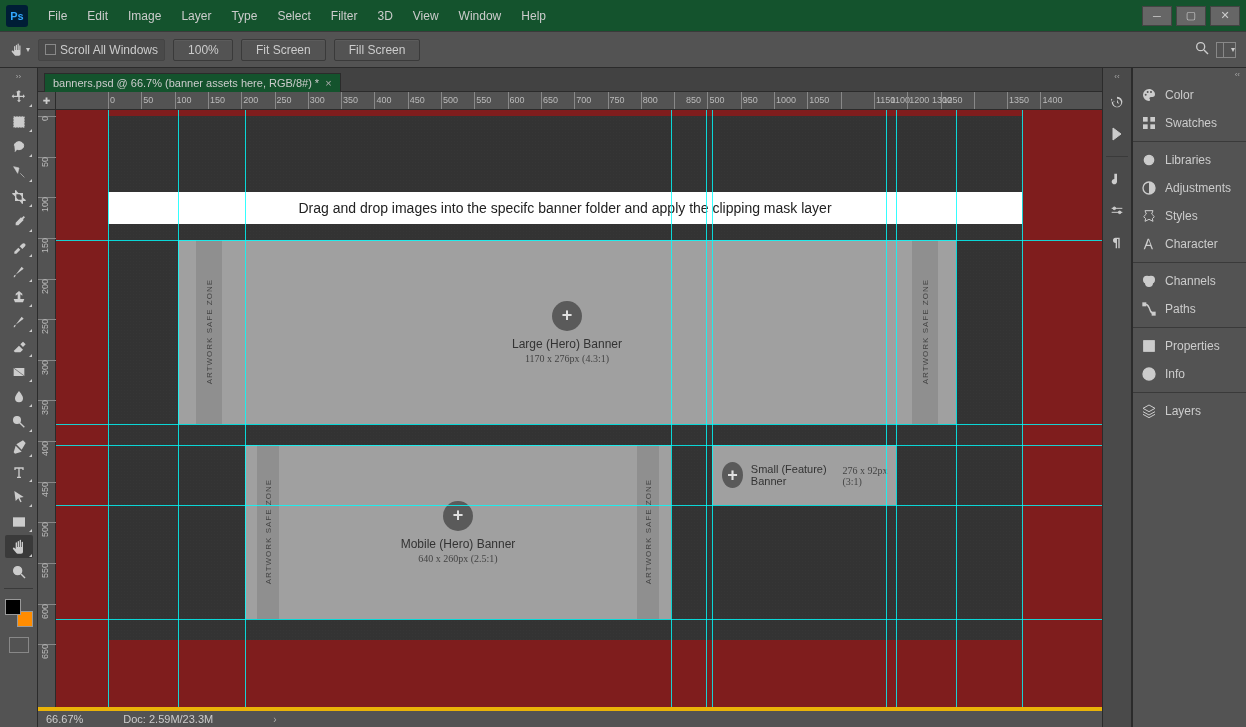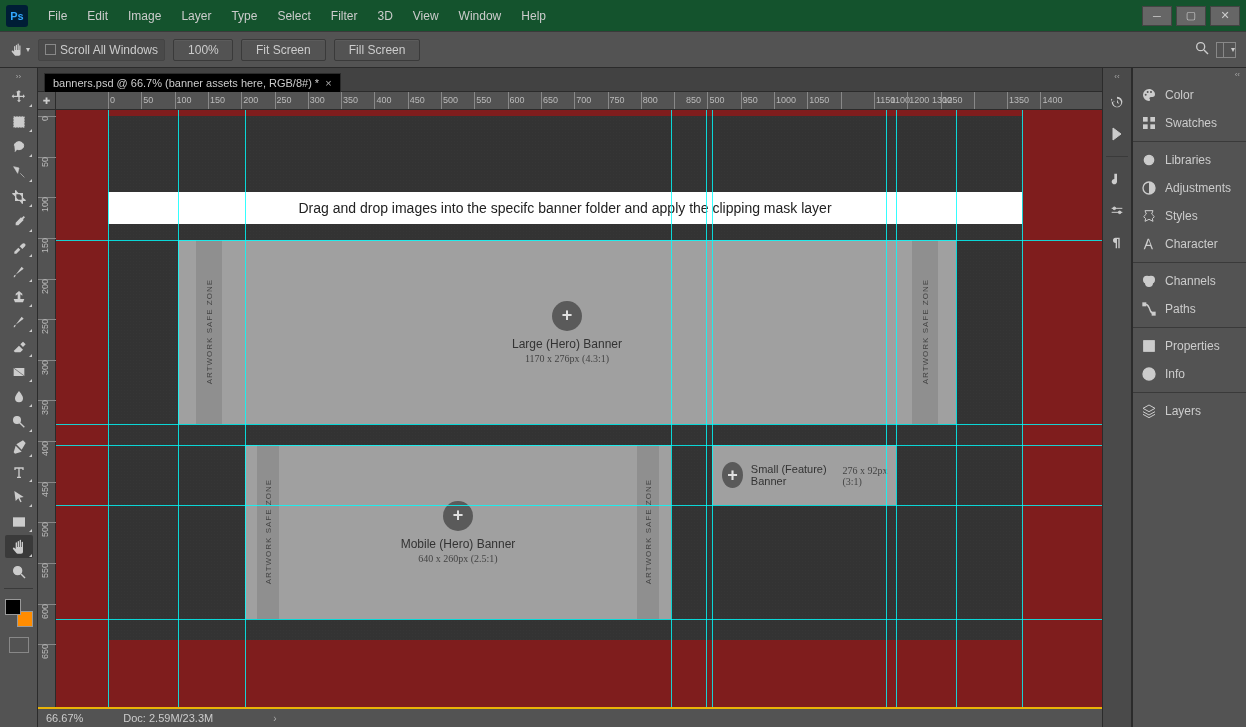--- a/index.html
+++ b/index.html
@@ -33,21 +33,21 @@
 .tool.active { background: #3a3a3a; }
 .tool svg { width:16px; height:16px; fill:#ccc; }
 .tool .tri { position:absolute; right:1px; bottom:1px; width:0;height:0;border-left:3px solid transparent; border-bottom:3px solid #ccc;}
 .fgbg { margin-top:6px; position:relative; width:28px; height:28px;}
 .fgbg .fg { position:absolute; width:16px;height:16px; background:#000; border:1px solid #999; top:0;left:0;}
 .fgbg .bg { position:absolute; width:16px;height:16px; background:#ff8c00; border:1px solid #999; bottom:0;right:0;}
 .quickmask { margin-top:10px; width:20px; height:16px; border:1px solid #888;}
 
 
 .doctabbar { height:24px; background:#424242; display:flex; align-items:flex-end; padding-left:6px; border-bottom:1px solid #2b2b2b;}
-.doctab { background:#000000; padding:3px 8px; font-size:11px; display:flex; align-items:center; gap:6px; border:1px solid #2b2b2b; border-bottom:none; position:relative; top:1px;}
+.doctab { background:#14532d; padding:3px 8px; font-size:11px; display:flex; align-items:center; gap:6px; border:1px solid #2b2b2b; border-bottom:none; position:relative; top:1px;}
 .doctab .close { font-size:11px; color:#aaa;}
 
 
 .docarea { flex:1; display:flex; flex-direction:column; background:#282828;}
 .canvas-wrap { flex:1; position:relative; overflow:hidden; }
 
 
 .ruler-top { position:absolute; top:0; left:18px; right:0; height:18px; background:#535353; border-bottom:1px solid #2b2b2b; display:flex; overflow:hidden;}
 .ruler-top .tick { position:absolute; top:0; width:1px; height:5px; background:#888;}
 .ruler-top .tick.major { height:18px;}
@@ -70,21 +70,21 @@
 .banner-box .plus { width:30px;height:30px; border-radius:50%; background:#5a5a5a; color:#e0e0e0; display:flex; align-items:center;justify-content:center; font-size:18px; font-weight:bold; margin-bottom:6px;}
 .banner-box .bl { font-size:12px; color:#333;}
 .banner-box .bsize { font-size:10px; color:#444; margin-top:2px;font-family:Liberation Serif, serif;}
 .safezone { position:absolute; background:#8f8f8f; display:flex; align-items:center; justify-content:center;}
 .safezone span { font-size:8px; color:#444; writing-mode:vertical-rl; transform:rotate(180deg); letter-spacing:1px;}
 .banner-small { flex-direction: row; gap:8px; align-items:center; justify-content:flex-start; padding-left:10px;}
 .banner-small .plus { margin-bottom:0; width:26px; height:26px;}
 .banner-small .textcol { display:flex; }
 
 
-.statusbar { height:20px; background:#535353; border-top:2px solid #eab308; display:flex; align-items:center; font-size:11px; color:#ccc; padding:0 8px; gap:40px;}
+.statusbar { height:20px; background:#535353; border-top:4px solid #eab308; display:flex; align-items:center; font-size:11px; color:#ccc; padding:0 8px; gap:40px;}
 .statusbar .chev { margin-left:20px; font-size:10px; color:#aaa;}
 
 
 .iconstrip { width:30px; background:#4a4a4a; border-left:1px solid #2b2b2b; border-right:1px solid #2b2b2b; display:flex; flex-direction:column; align-items:center; padding-top:4px;}
 .iconstrip .exp { font-size:8px; color:#aaa; height:12px;}
 .iconstrip .grp { margin:8px 0; display:flex; flex-direction:column; gap:12px;}
 .iconstrip .ic { width:20px; height:20px; display:flex; align-items:center;justify-content:center;}
 .iconstrip .ic svg { width:16px;height:16px; fill:#ccc;}
 .iconstrip .sep { width:80%; height:1px; background:#3a3a3a; margin:4px 0;}
 

